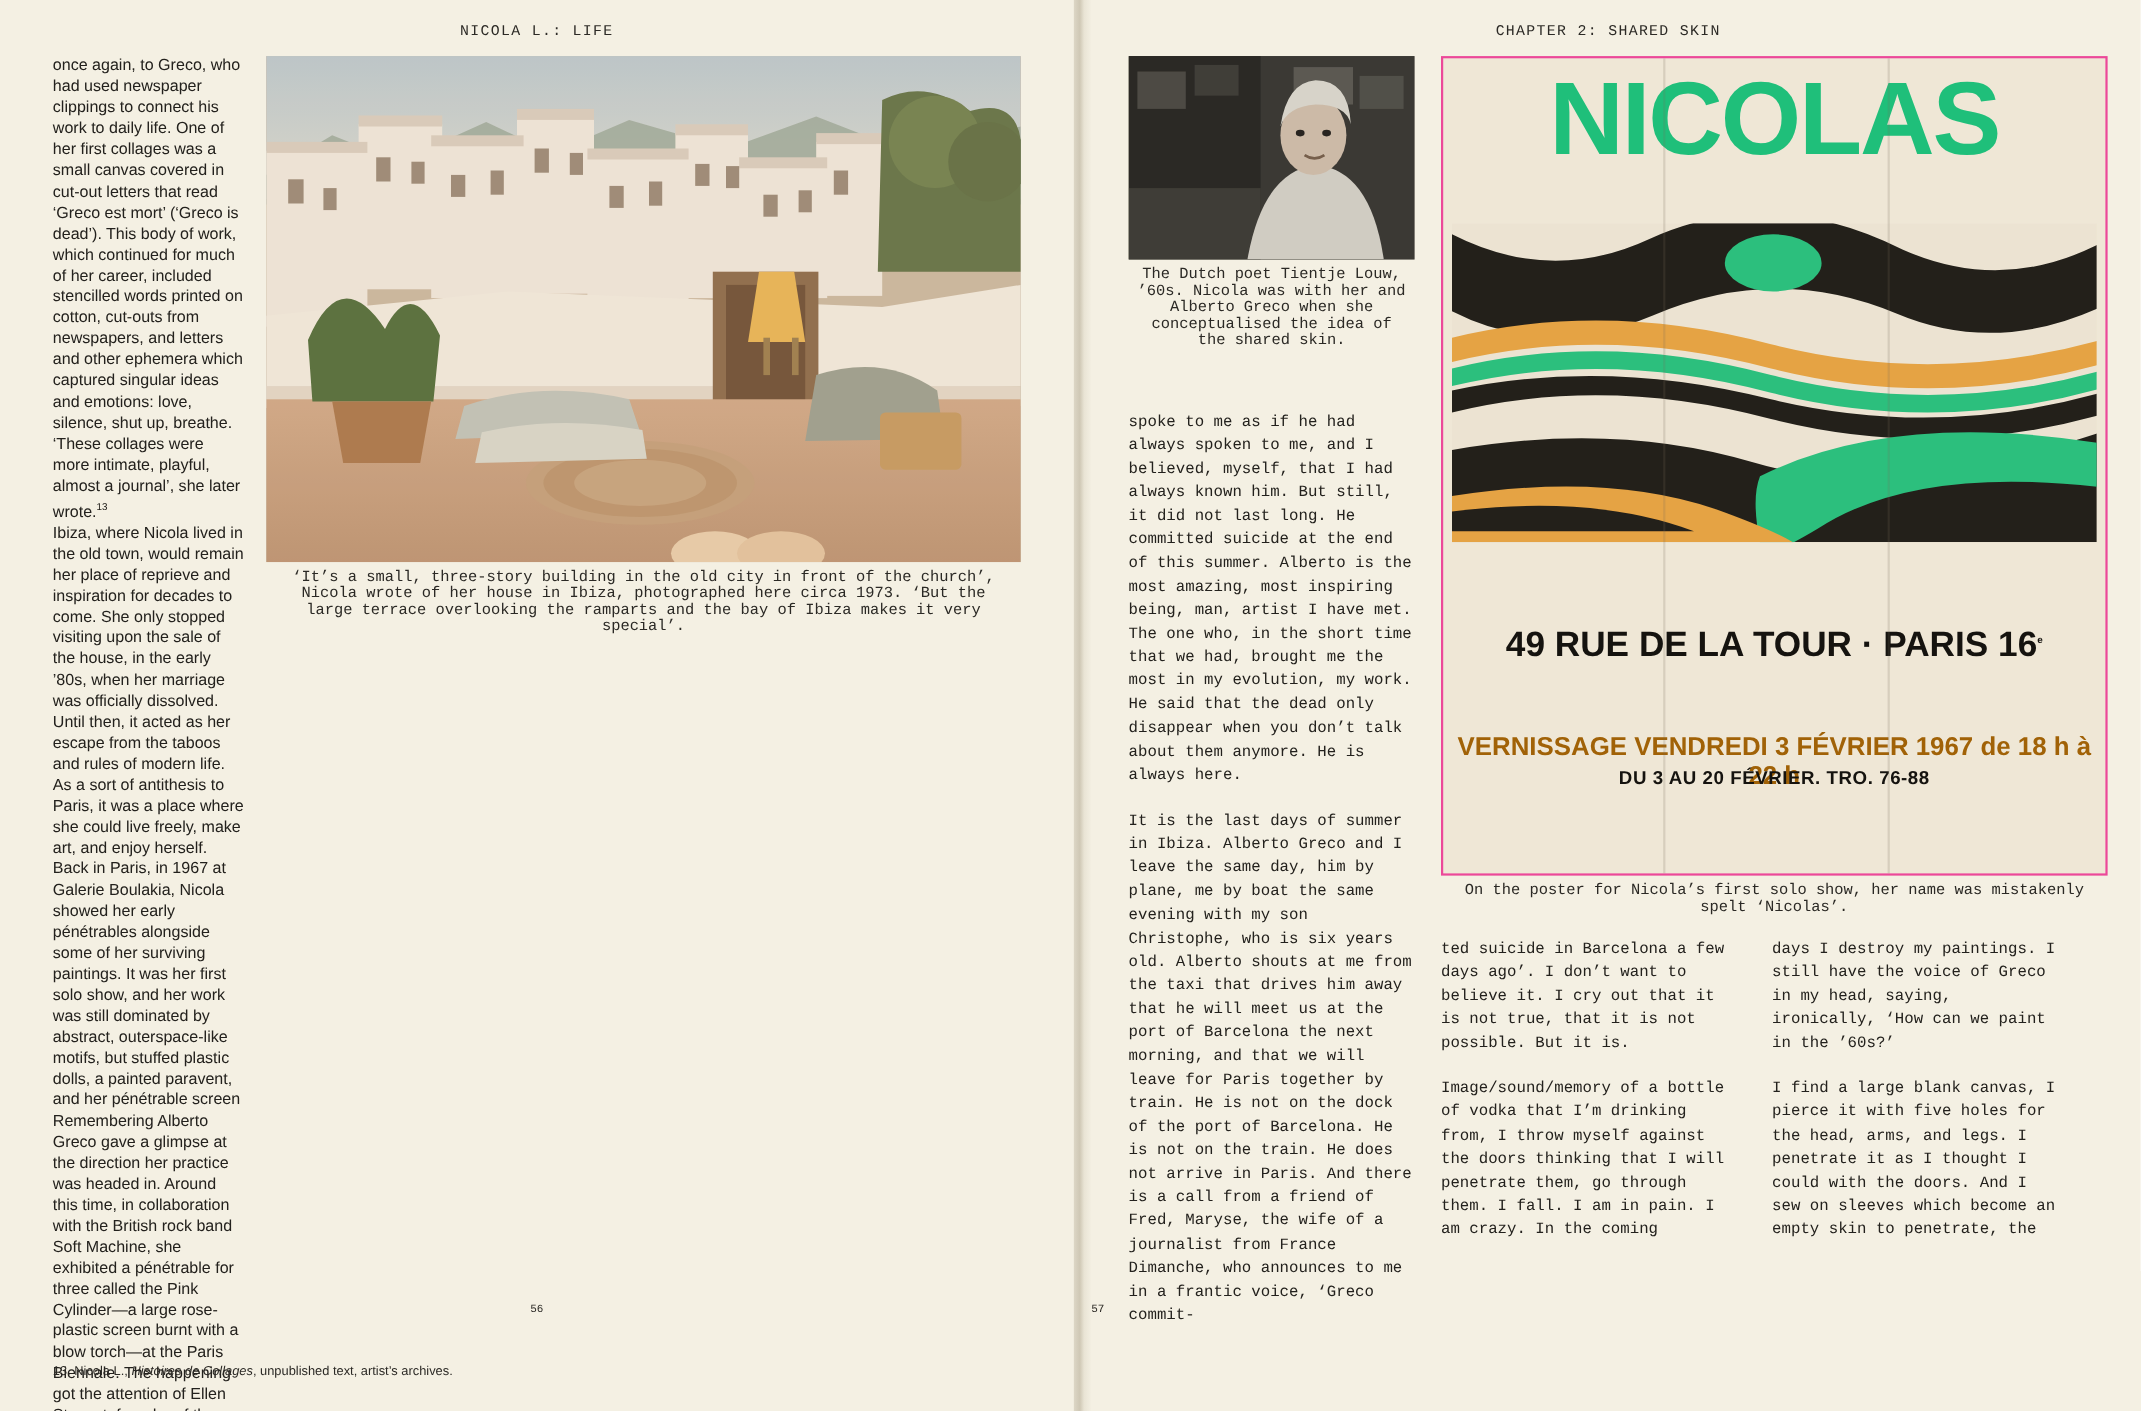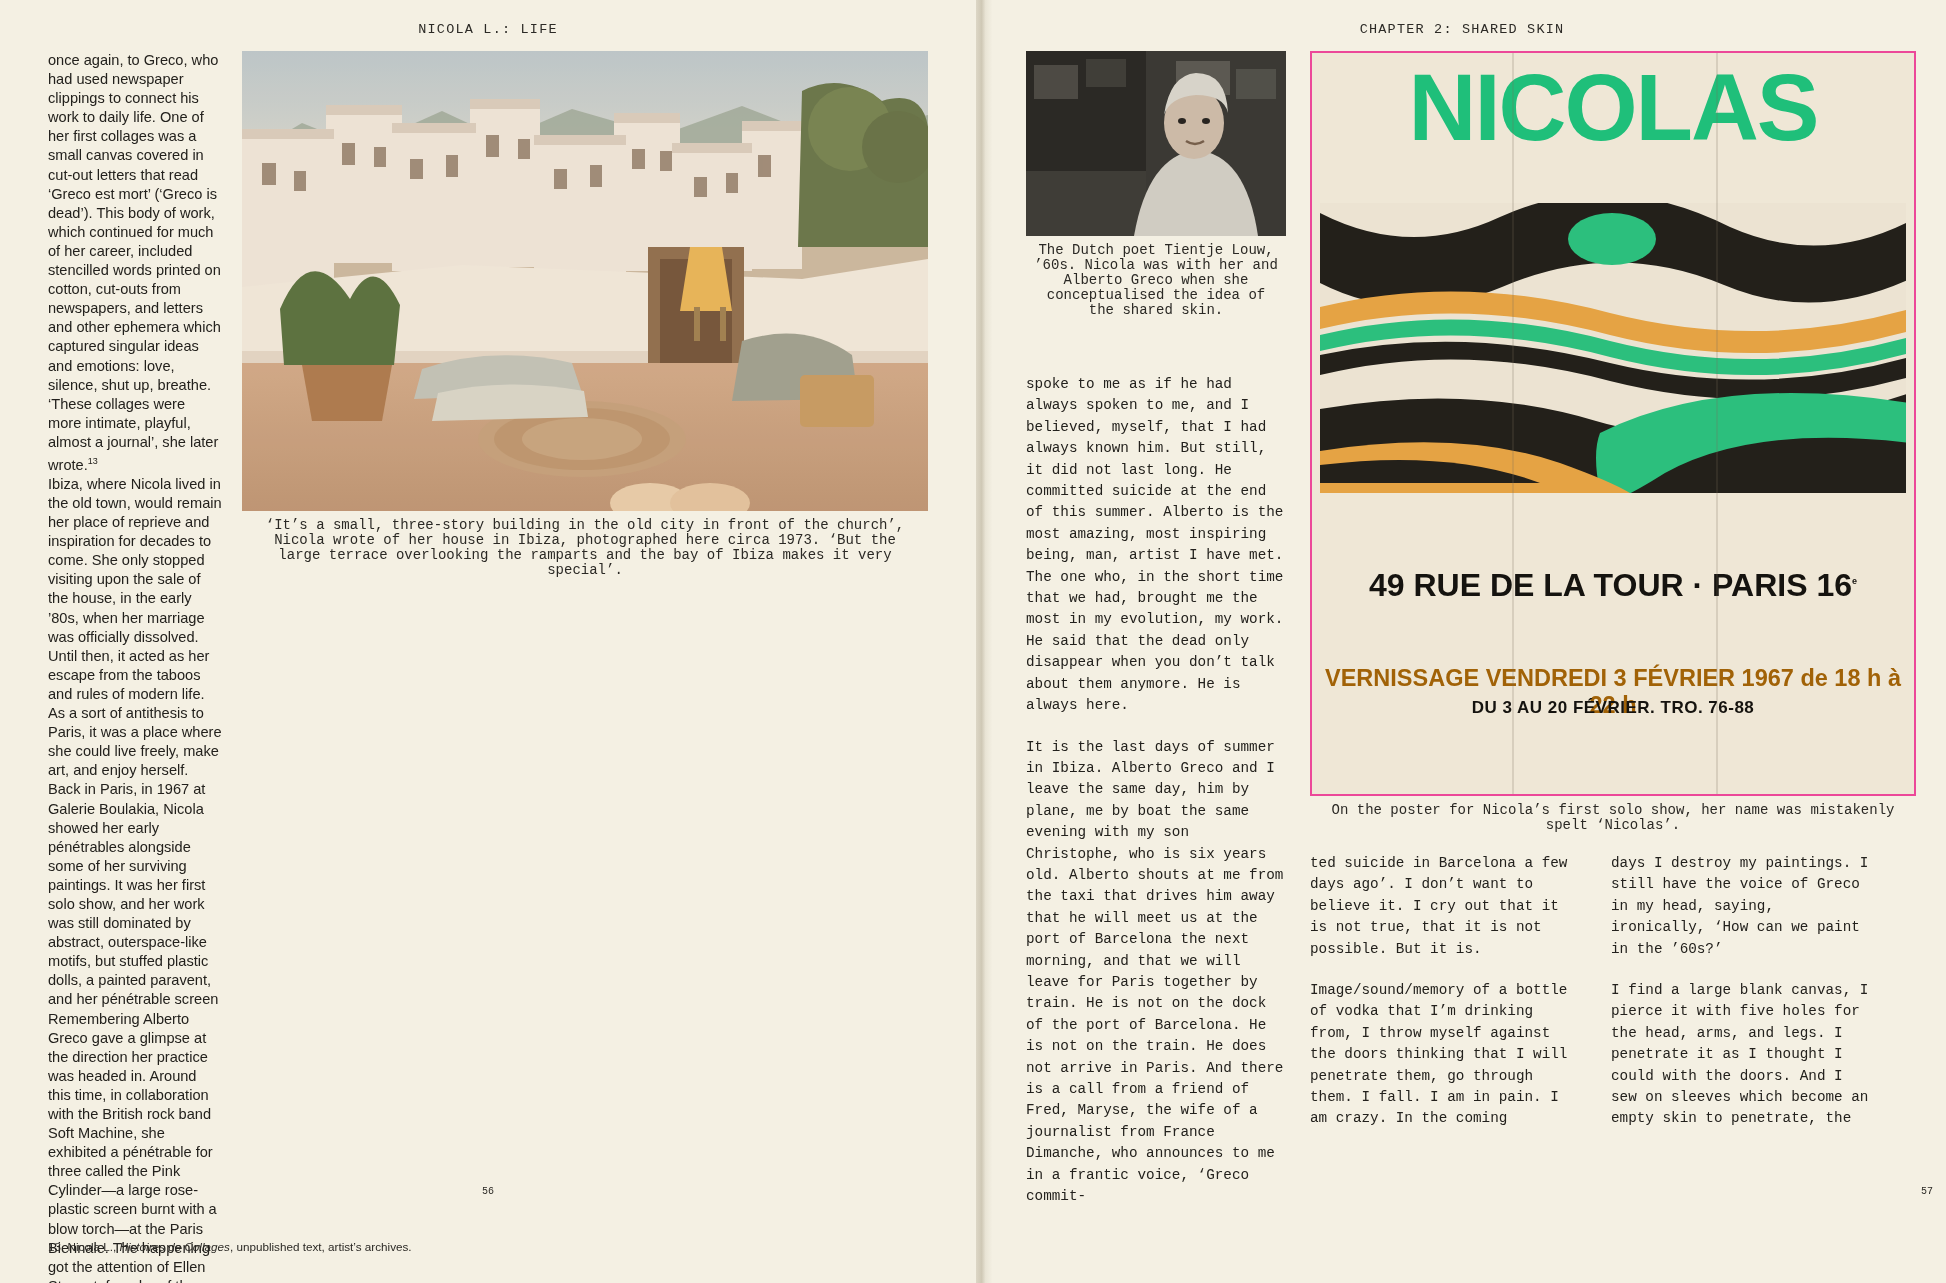--- a/index.html
+++ b/index.html
@@ -386,16 +386,16 @@
             <p>Image/sound/memory of a bottle of vodka that I’m drinking from, I throw myself against the doors thinking that I will penetrate them, go through them. I fall. I am in pain. I am crazy. In the coming</p>
           </div>
           <div class="bcol mono-col">
             <p>days I destroy my paintings. I still have the voice of Greco in my head, saying, ironically, ‘How can we paint in the ’60s?’</p>
             <p>I find a large blank canvas, I pierce it with five holes for the head, arms, and legs. I penetrate it as I thought I could with the doors. And I sew on sleeves which become an empty skin to penetrate, the</p>
           </div>
         </div>
       </div>
     </div>
 
-    <div class="page-num" style="left:0;right:13px;text-align:right">57</div>
+    <div class="page-num" style="left:0;right:0;text-align:left">57</div>
   </div>
 
 </div>
 
 </body></html>

